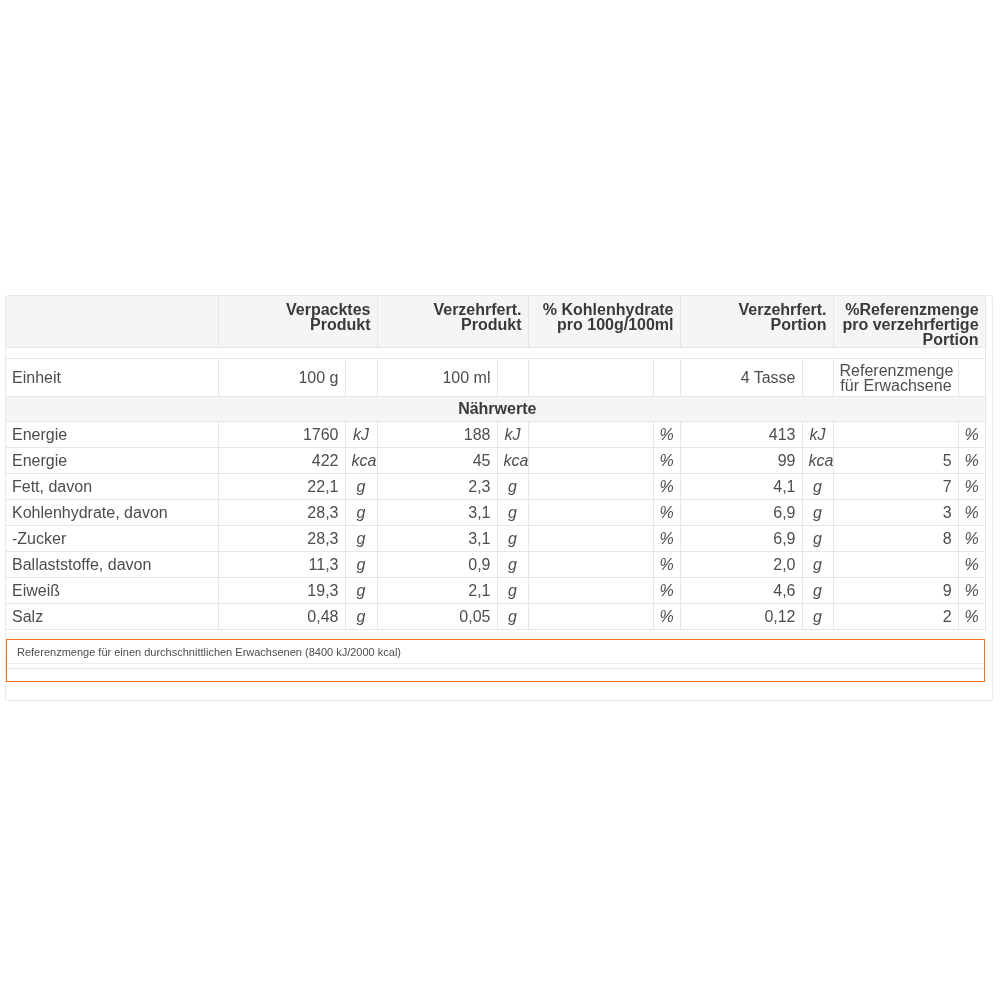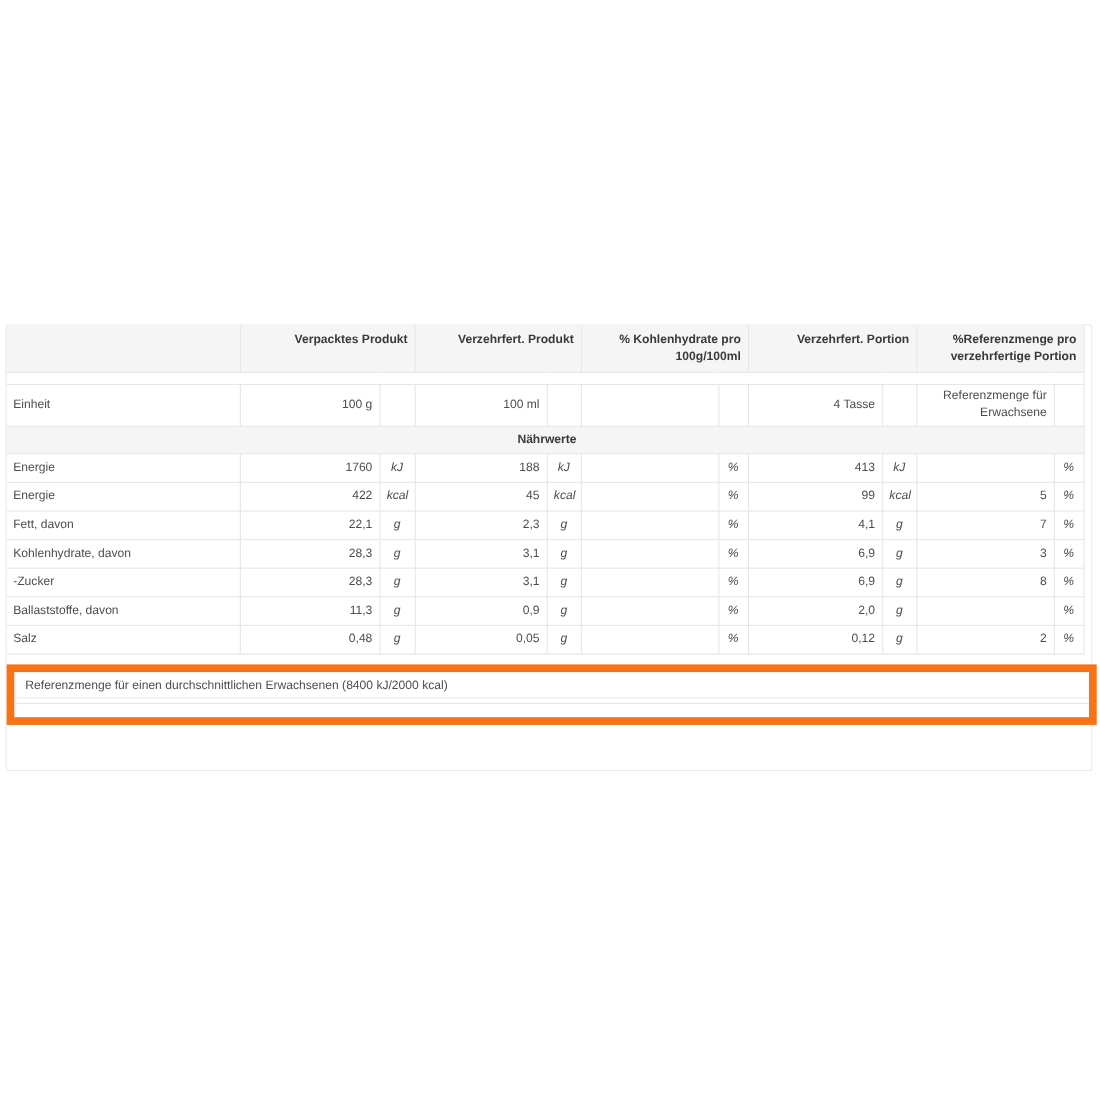--- a/index.html
+++ b/index.html
@@ -18,21 +18,21 @@
     height: 406px;
     background: #ffffff;
     border: 1px solid #e7eaea;
     border-radius: 3px;
     box-sizing: border-box;
   }
   table.nutrition {
     border-collapse: collapse;
     table-layout: fixed;
     width: 979px;
-    font-size: 11px;
+    font-size: 16px;
     color: #4d4d4d;
   }
   table.nutrition td {
     border: 1px solid #e6e6e6;
     padding: 0 6px;
     overflow: hidden;
     box-sizing: border-box;
   }
   table.nutrition td:first-child { border-left: 0; }
   tr.header-row td {
@@ -65,21 +65,21 @@
     padding-left: 10px;
     border-left: 0;
   }
   tr.data-row td { height: 26px; }
   td.lbl { text-align: left; padding-right: 7px; }
   td.val { text-align: right; padding-right: 8px; }
   td.unit { text-align: center; padding: 0 2px; font-style: italic; }
   .footnote-box {
     margin-top: 9px;
     width: 977px;
-    border: 7px solid #f97316;
+    border: 1px solid #f97316;
     box-sizing: content-box;
     background: #ffffff;
   }
   .footnote-row {
     font-size: 11px;
     color: #4d4d4d;
     padding: 6px 10px 5px 10px;
     border-bottom: 1px solid #ececec;
   }
   .footnote-thin {
@@ -207,20 +207,33 @@
       <td class="val">0,9</td>
       <td class="unit">g</td>
       <td class="val"></td>
       <td class="unit">%</td>
       <td class="val">2,0</td>
       <td class="unit">g</td>
       <td class="val"></td>
       <td class="unit">%</td>
     </tr>
         <tr class="data-row">
+      <td class="lbl">Eiweiß</td>
+      <td class="val">19,3</td>
+      <td class="unit">g</td>
+      <td class="val">2,1</td>
+      <td class="unit">g</td>
+      <td class="val"></td>
+      <td class="unit">%</td>
+      <td class="val">4,6</td>
+      <td class="unit">g</td>
+      <td class="val">9</td>
+      <td class="unit">%</td>
+    </tr>
+        <tr class="data-row">
       <td class="lbl">Salz</td>
       <td class="val">0,48</td>
       <td class="unit">g</td>
       <td class="val">0,05</td>
       <td class="unit">g</td>
       <td class="val"></td>
       <td class="unit">%</td>
       <td class="val">0,12</td>
       <td class="unit">g</td>
       <td class="val">2</td>

